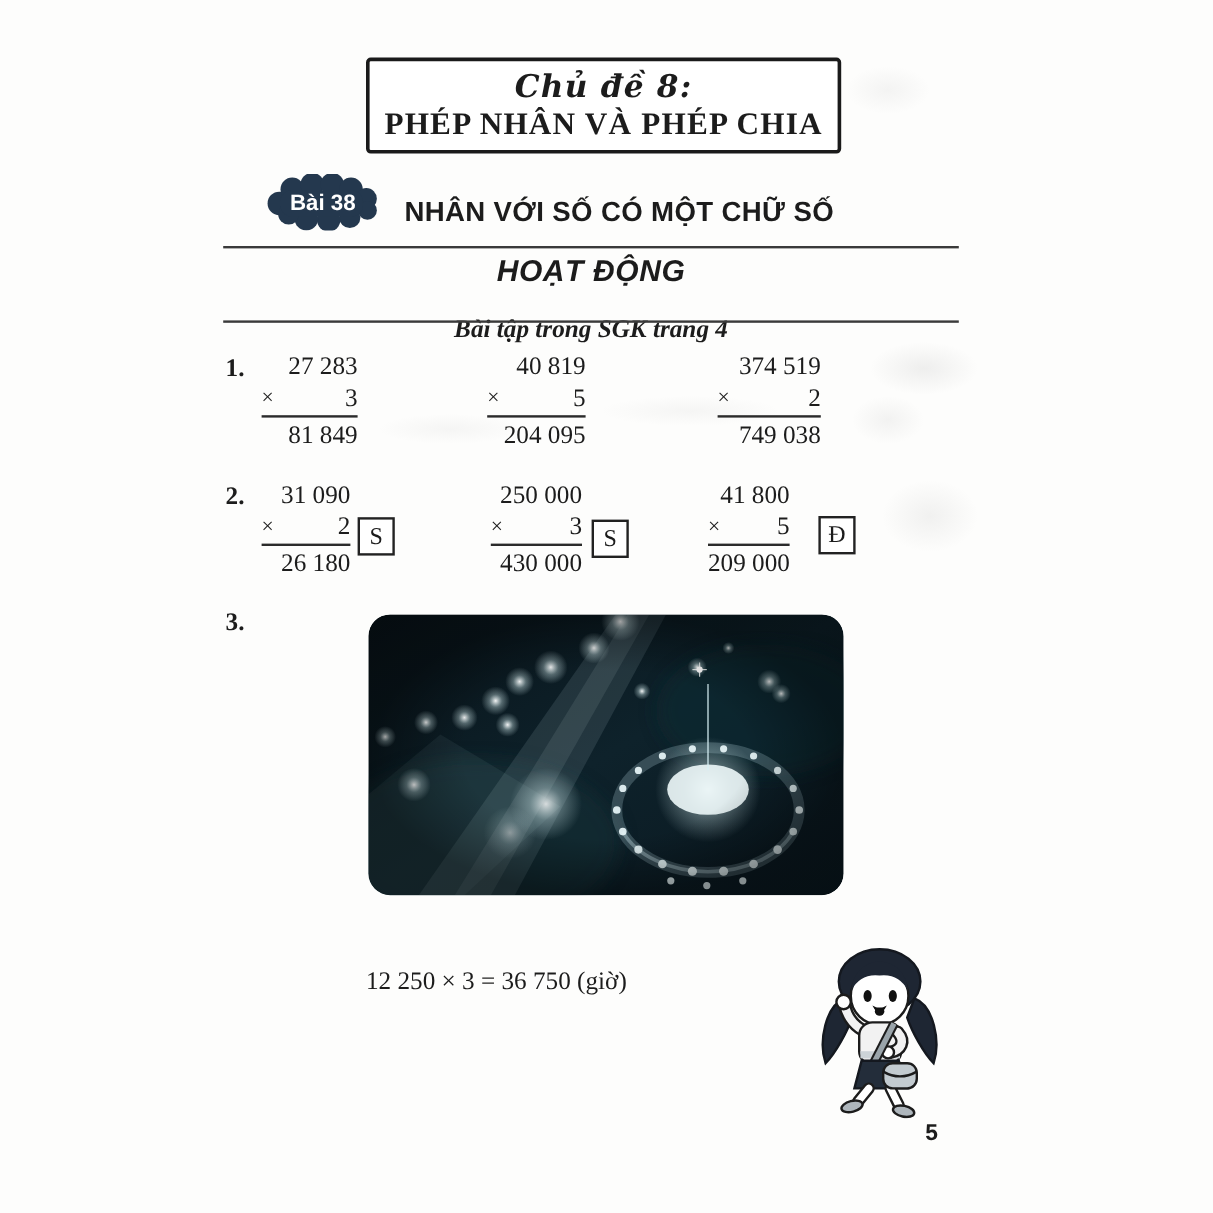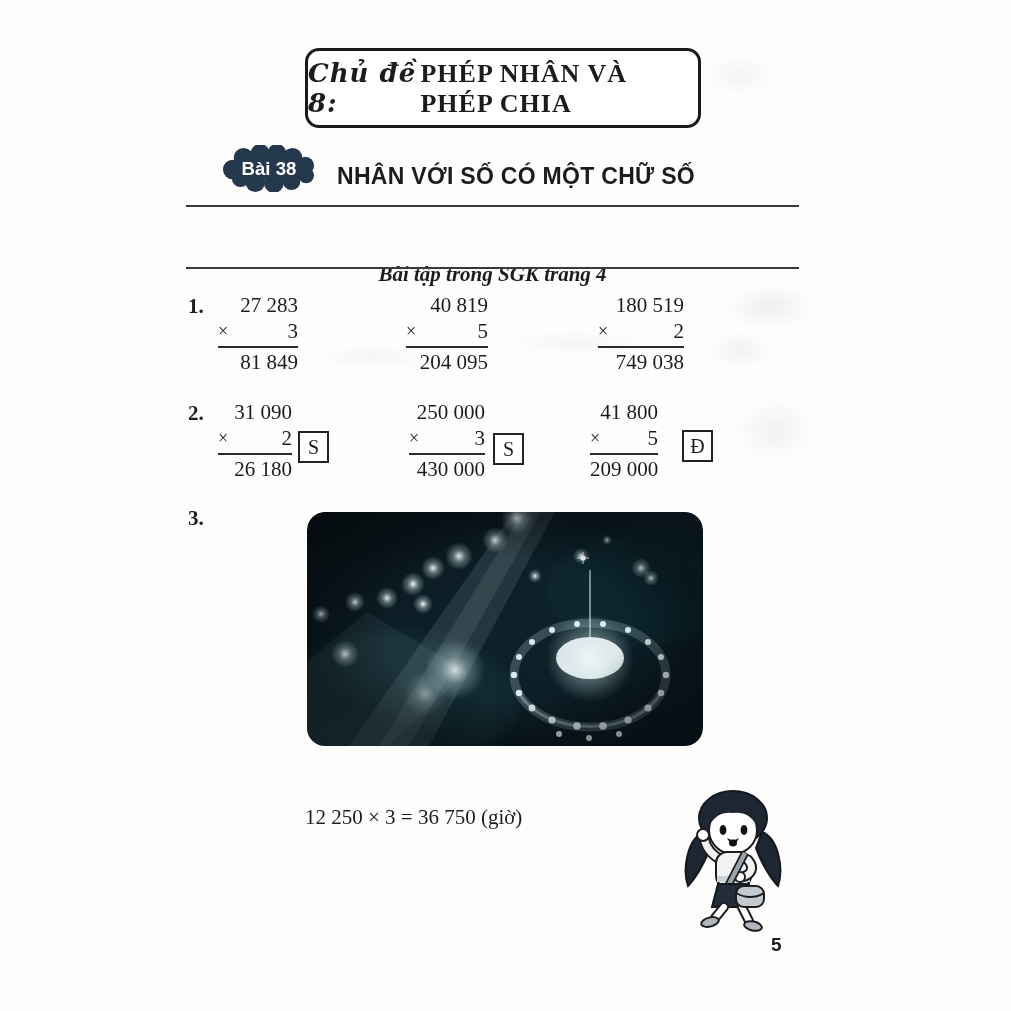--- a/index.html
+++ b/index.html
@@ -21,22 +21,22 @@
   .smudge{position:absolute; pointer-events:none;}
   .s1{left:725px;top:285px;width:90px;height:44px;background:radial-gradient(closest-side,rgba(130,130,130,.12),transparent);}
   .s2{left:735px;top:400px;width:80px;height:60px;background:radial-gradient(closest-side,rgba(130,130,130,.10),transparent);}
   .s3{left:705px;top:55px;width:70px;height:40px;background:radial-gradient(closest-side,rgba(130,130,130,.08),transparent);}
   .s4{left:710px;top:330px;width:60px;height:40px;background:radial-gradient(closest-side,rgba(130,130,130,.09),transparent);}
   .s5{left:315px;top:345px;width:120px;height:25px;background:radial-gradient(closest-side,rgba(140,140,140,.07),transparent);}
   .s6{left:500px;top:330px;width:150px;height:25px;background:radial-gradient(closest-side,rgba(140,140,140,.07),transparent);}
 
   .topic-box{
     position:absolute; left:305px; top:48px; width:390px; height:74px;
-    border:3px solid #1a1a1a; border-radius:14px;
-    display:flex; align-items:center; justify-content:center;
+    border:3px solid #1a1a1a; border-radius:4px;
+    display:flex; flex-direction:column; align-items:center; justify-content:center;
     background:#fff;
   }
   .topic-label{font:italic 700 26px "DejaVu Serif", serif; letter-spacing:1px;}
   .topic-title{font:700 26px "Liberation Serif", serif; letter-spacing:1px; margin-top:1px;}
 
   .badge{position:absolute; left:220px; top:145px; width:98px; height:47px;}
   .badge svg{display:block; width:100%; height:100%;}
   .badge text{font:700 19px "Liberation Sans", sans-serif; fill:#ffffff;}
 
   .lesson-title{
@@ -117,20 +117,21 @@
         <circle cx="21" cy="34" r="9"></circle>
         <rect x="14" y="14" width="70" height="22" rx="9"></rect>
       </g>
       <text x="50" y="31" text-anchor="middle">Bài 38</text>
     </svg>
   </div>
 
   <div class="lesson-title">NHÂN VỚI SỐ CÓ MỘT CHỮ SỐ</div>
 
   <div class="rule rule-1"></div>
+  <div class="activity-title">HOẠT ĐỘNG</div>
   <div class="activity-sub">Bài tập trong SGK trang 4</div>
   <div class="rule rule-2"></div>
 
   <div class="exlabel" style="left:188px;top:294px">1.</div>
 
   <div class="colmul" style="left:218px;top:292px;width:80px">
     <span class="mul">×</span>
     <div class="num">27 283</div>
     <div class="num">3</div>
     <div class="mrule"></div>
@@ -140,21 +141,21 @@
   <div class="colmul" style="left:406px;top:292px;width:82px">
     <span class="mul">×</span>
     <div class="num">40 819</div>
     <div class="num">5</div>
     <div class="mrule"></div>
     <div class="num">204 095</div>
   </div>
 
   <div class="colmul" style="left:598px;top:292px;width:86px">
     <span class="mul">×</span>
-    <div class="num">180 519</div>
+    <div class="num">374 519</div>
     <div class="num">2</div>
     <div class="mrule"></div>
     <div class="num">749 038</div>
   </div>
 
   <div class="exlabel" style="left:188px;top:401px">2.</div>
 
   <div class="colmul" style="left:218px;top:399px;width:74px">
     <span class="mul">×</span>
     <div class="num">31 090</div>

